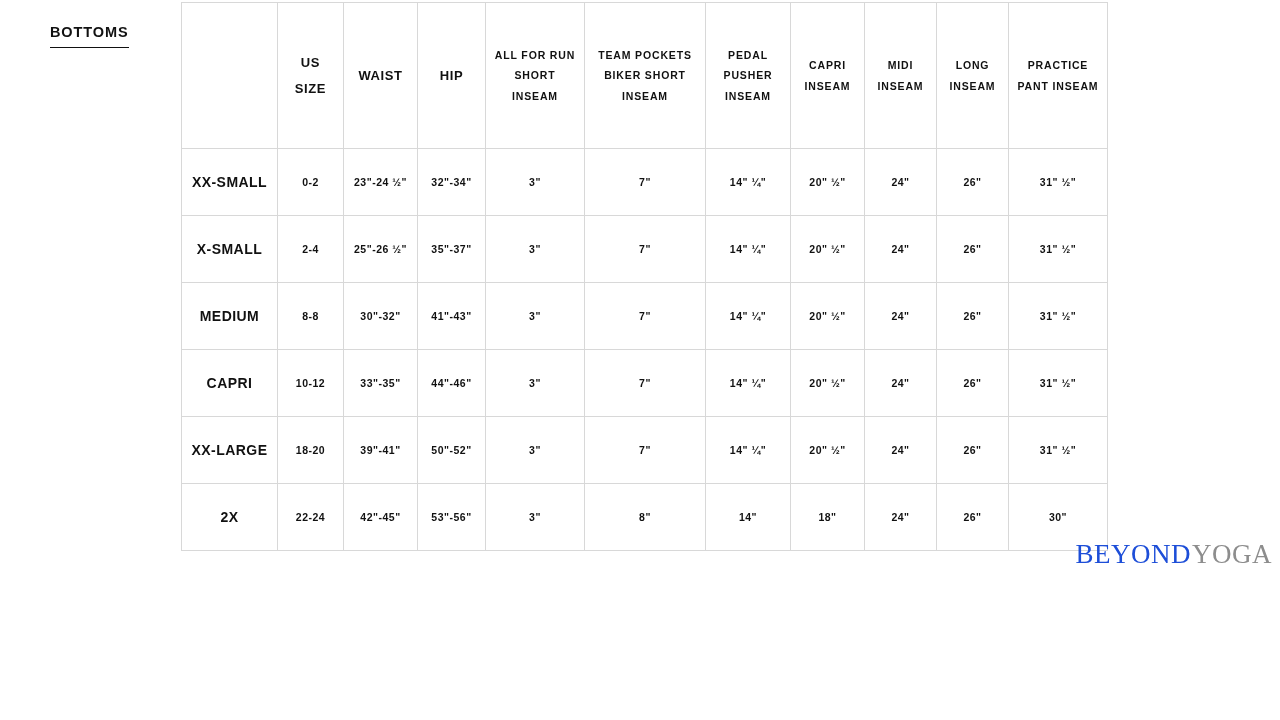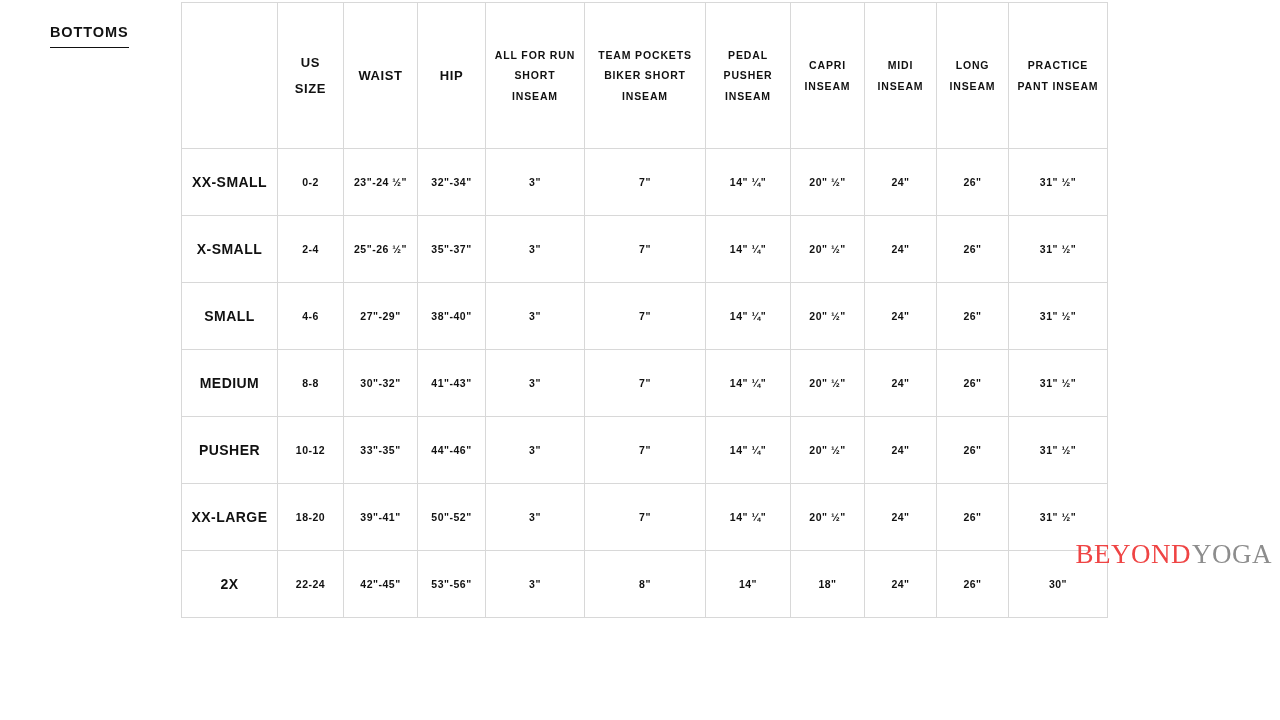--- a/index.html
+++ b/index.html
@@ -102,21 +102,21 @@
     right: 8px;
     bottom: 6px;
     display: flex;
     align-items: baseline;
     white-space: nowrap;
   }
   #brand .b1 {
     font-family: "Liberation Serif", serif;
     font-size: 27px;
     letter-spacing: 0.5px;
-    color: #ef4444;
+    color: #1d4ed8;
     font-weight: 400;
   }
   #brand .b2 {
     font-family: "Liberation Serif", serif;
     font-size: 27px;
     letter-spacing: 0.5px;
     color: #8d8d8d;
     font-weight: 400;
     margin-left: 1px;
   }
@@ -179,47 +179,34 @@
           <td>35"-37"</td>
           <td>3"</td>
           <td>7"</td>
           <td>14" ¼"</td>
           <td>20" ½"</td>
           <td>24"</td>
           <td>26"</td>
           <td>31" ½"</td>
         </tr>
         <tr>
-          <td class="rowlabel">SMALL</td>
-          <td>4-6</td>
-          <td>27"-29"</td>
-          <td>38"-40"</td>
-          <td>3"</td>
-          <td>7"</td>
-          <td>14" ¼"</td>
-          <td>20" ½"</td>
-          <td>24"</td>
-          <td>26"</td>
-          <td>31" ½"</td>
-        </tr>
-        <tr>
           <td class="rowlabel">MEDIUM</td>
           <td>8-8</td>
           <td>30"-32"</td>
           <td>41"-43"</td>
           <td>3"</td>
           <td>7"</td>
           <td>14" ¼"</td>
           <td>20" ½"</td>
           <td>24"</td>
           <td>26"</td>
           <td>31" ½"</td>
         </tr>
         <tr>
-          <td class="rowlabel">PUSHER</td>
+          <td class="rowlabel">CAPRI</td>
           <td>10-12</td>
           <td>33"-35"</td>
           <td>44"-46"</td>
           <td>3"</td>
           <td>7"</td>
           <td>14" ¼"</td>
           <td>20" ½"</td>
           <td>24"</td>
           <td>26"</td>
           <td>31" ½"</td>

